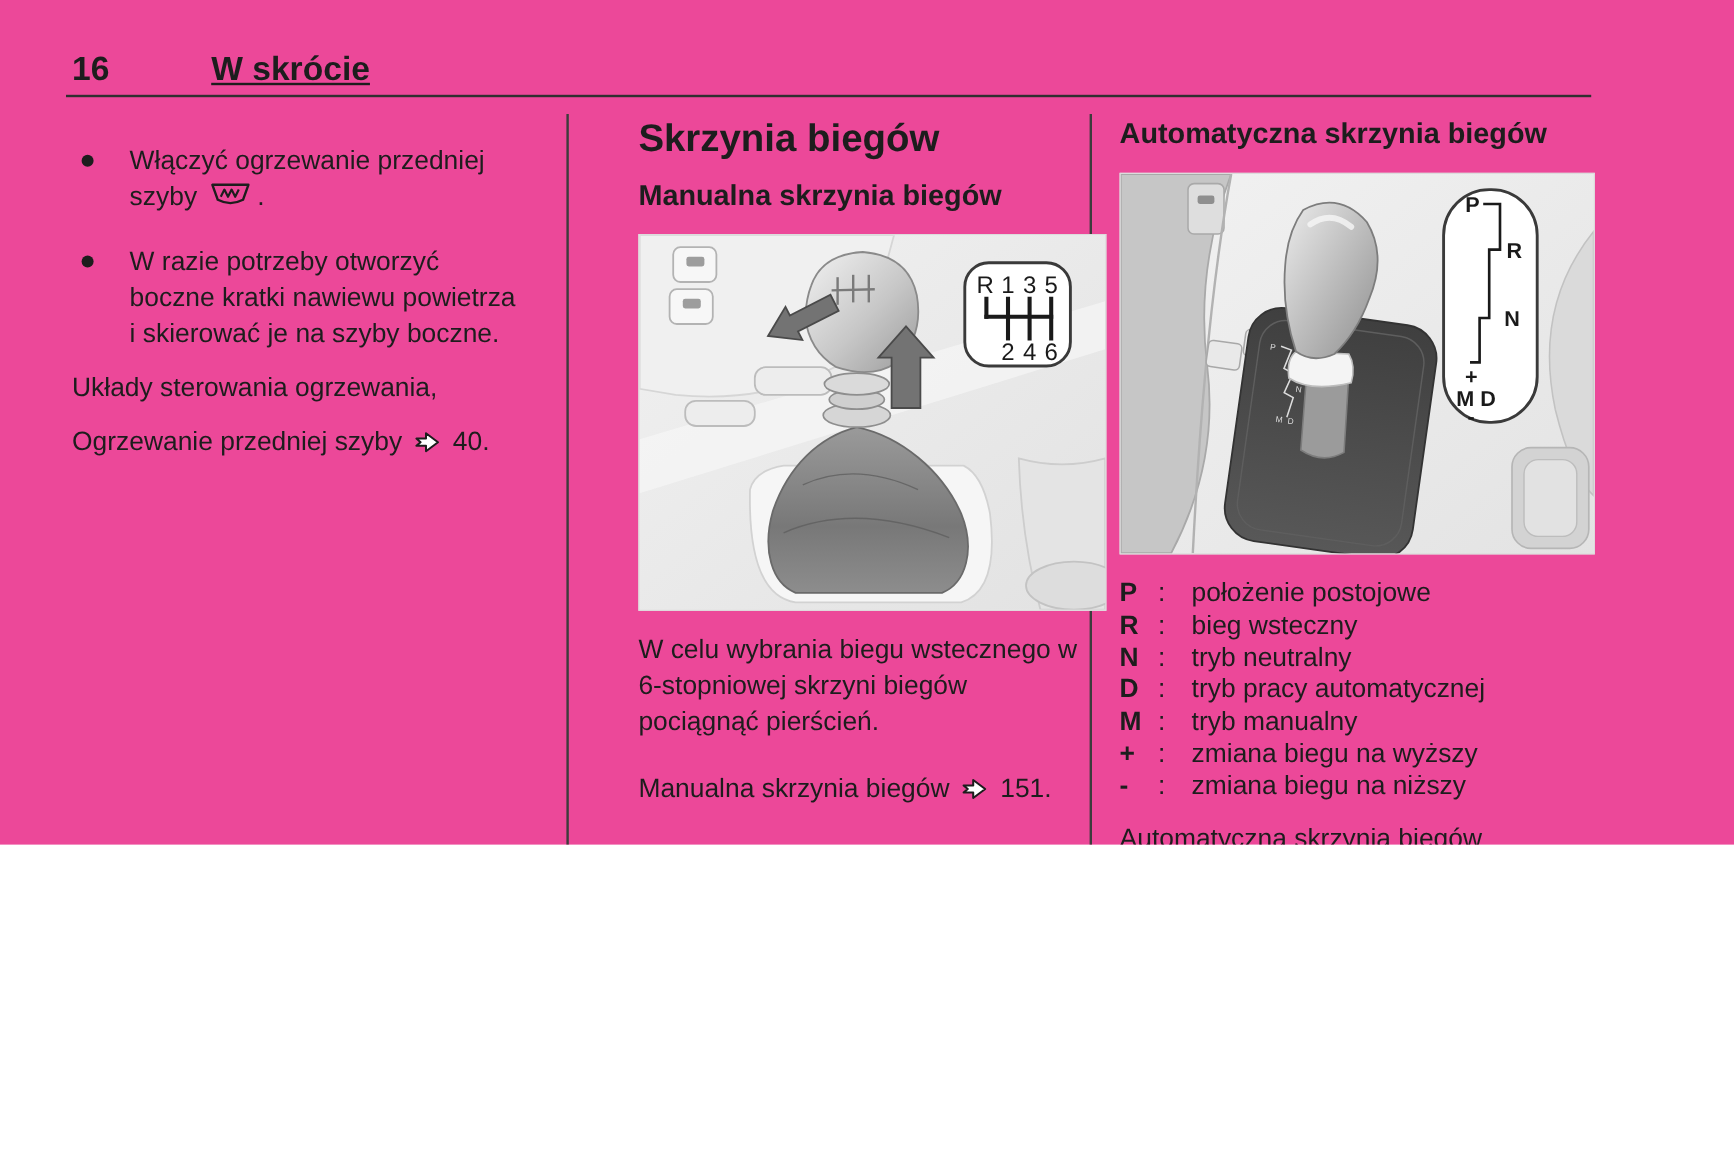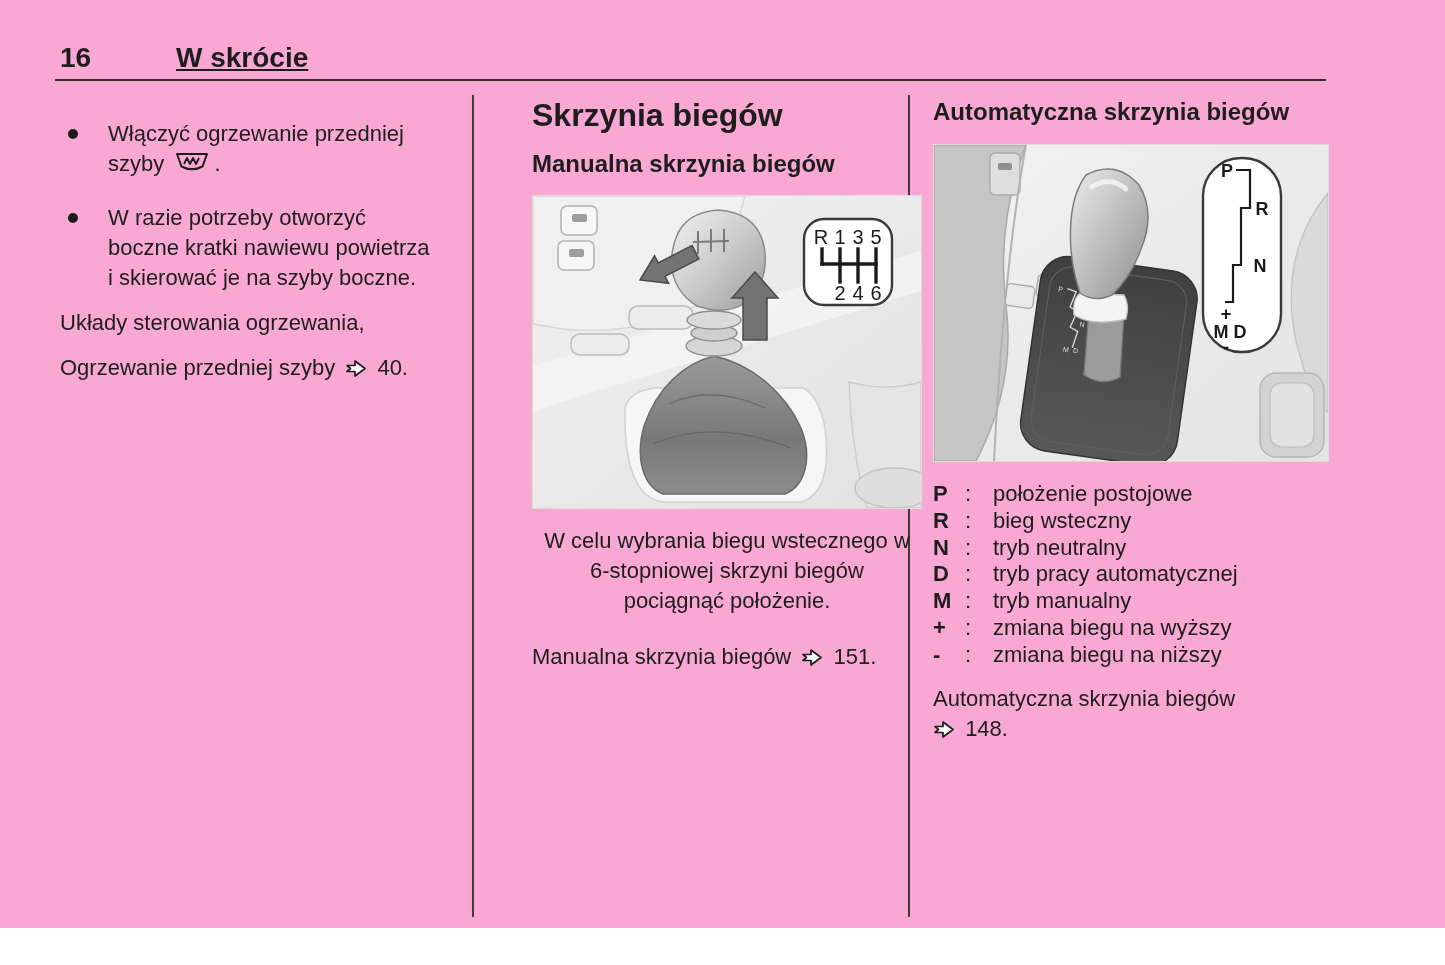--- a/index.html
+++ b/index.html
@@ -1,17 +1,17 @@
 <!DOCTYPE html>
 <html><head>
 <meta charset="utf-8">
 <style>
   html,body{margin:0;padding:0;background:#ffffff;}
   .page{
-    position:relative;width:1445px;height:928px;background:#f9a8d4;
+    position:relative;width:1445px;height:704px;background:#ec4899;
     font-family:"Liberation Sans", sans-serif;color:#1d1d1d;overflow:hidden;
   }
   
   .hdr-num{position:absolute;left:60px;top:42px;font-size:28px;font-weight:600;}
   .hdr-title{position:absolute;left:176px;top:42px;font-size:28px;font-weight:600;text-decoration:underline;}
   .hdr-rule{position:absolute;left:55px;top:79px;width:1271px;height:2px;background:#2f2f2f;}
   
   .divider{position:absolute;top:95px;height:822px;width:2px;background:#3c3c3c;}
   .divider.d1{left:472px;}
   .divider.d2{left:908px;}
@@ -160,24 +160,24 @@
           <text x="307" y="48">1</text>
           <text x="325" y="48">3</text>
           <text x="343" y="48">5</text>
           <text x="307" y="104">2</text>
           <text x="325" y="104">4</text>
           <text x="343" y="104">6</text>
         </g>
       </g>
     </svg>
 
-    <p class="body-text mid-p1" style="margin-bottom:0;text-align:center;">
+    <p class="body-text mid-p1" style="margin-bottom:0;">
       <span class="line">W celu wybrania biegu wstecznego w</span>
       <span class="line">6-stopniowej skrzyni biegów</span>
-      <span class="line">pociągnąć położenie.</span>
+      <span class="line">pociągnąć pierścień.</span>
     </p>
     <p class="body-text mid-p2" style="margin-bottom:0;">
       <span>Manualna skrzynia biegów</span>
       <svg class="inline-icon" width="22" height="19" viewBox="0 0 22 19">
         <path d="M2,6.5 H10 V2 L20,9.5 L10,17 V12.5 H2 L5.5,9.5 Z" fill="#ffffff" stroke="#1d1d1d" stroke-width="1.7" stroke-linejoin="round"></path>
       </svg>
       <span class="ref-num">151.</span>
     </p>
   </div>
 

